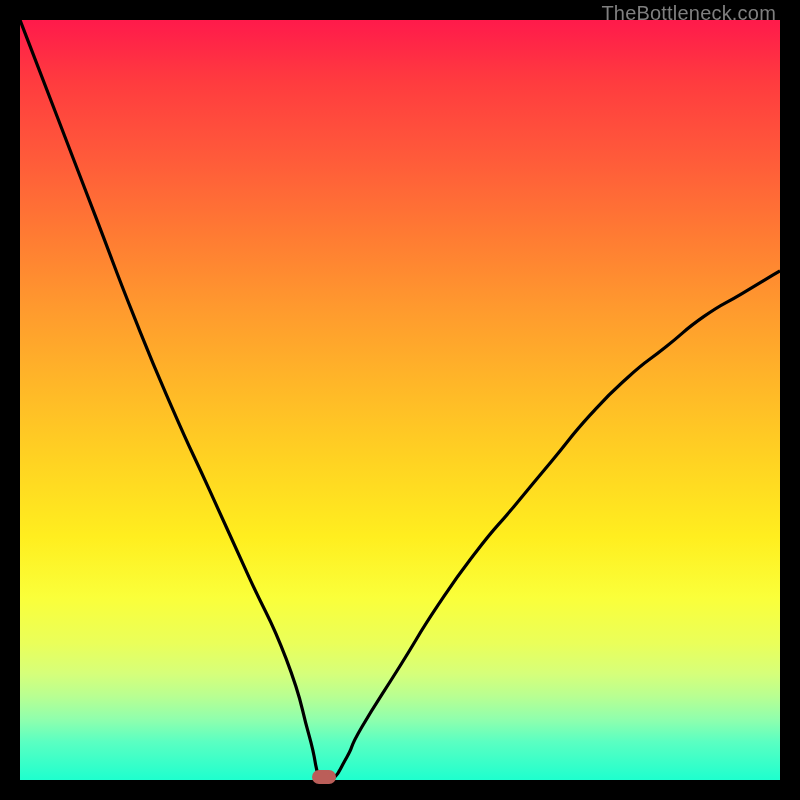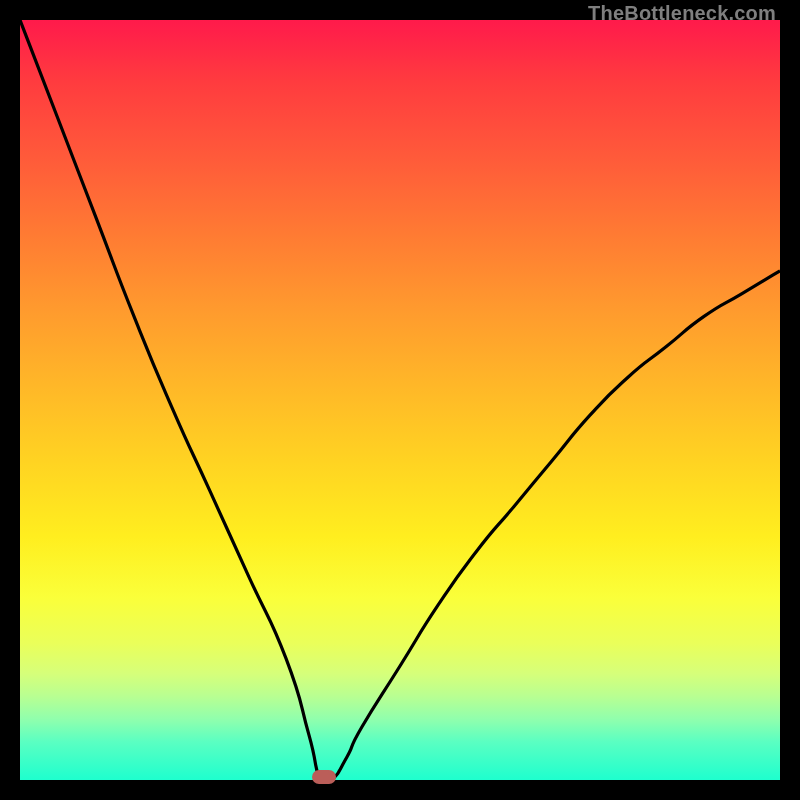--- a/index.html
+++ b/index.html
@@ -43,21 +43,21 @@
       #5affc2 95%,
       #1effce 100%
     );
   }
   .watermark {
     position: absolute;
     top: 2px;
     right: 24px;
     font-family: Arial, Helvetica, sans-serif;
     font-size: 20px;
-    font-weight: 700;
+    font-weight: 400;
     color: #7f7f7f;
     letter-spacing: 0.2px;
     z-index: 5;
   }
   svg.curve {
     position: absolute;
     left: 20px;
     top: 20px;
     width: 760px;
     height: 760px;

